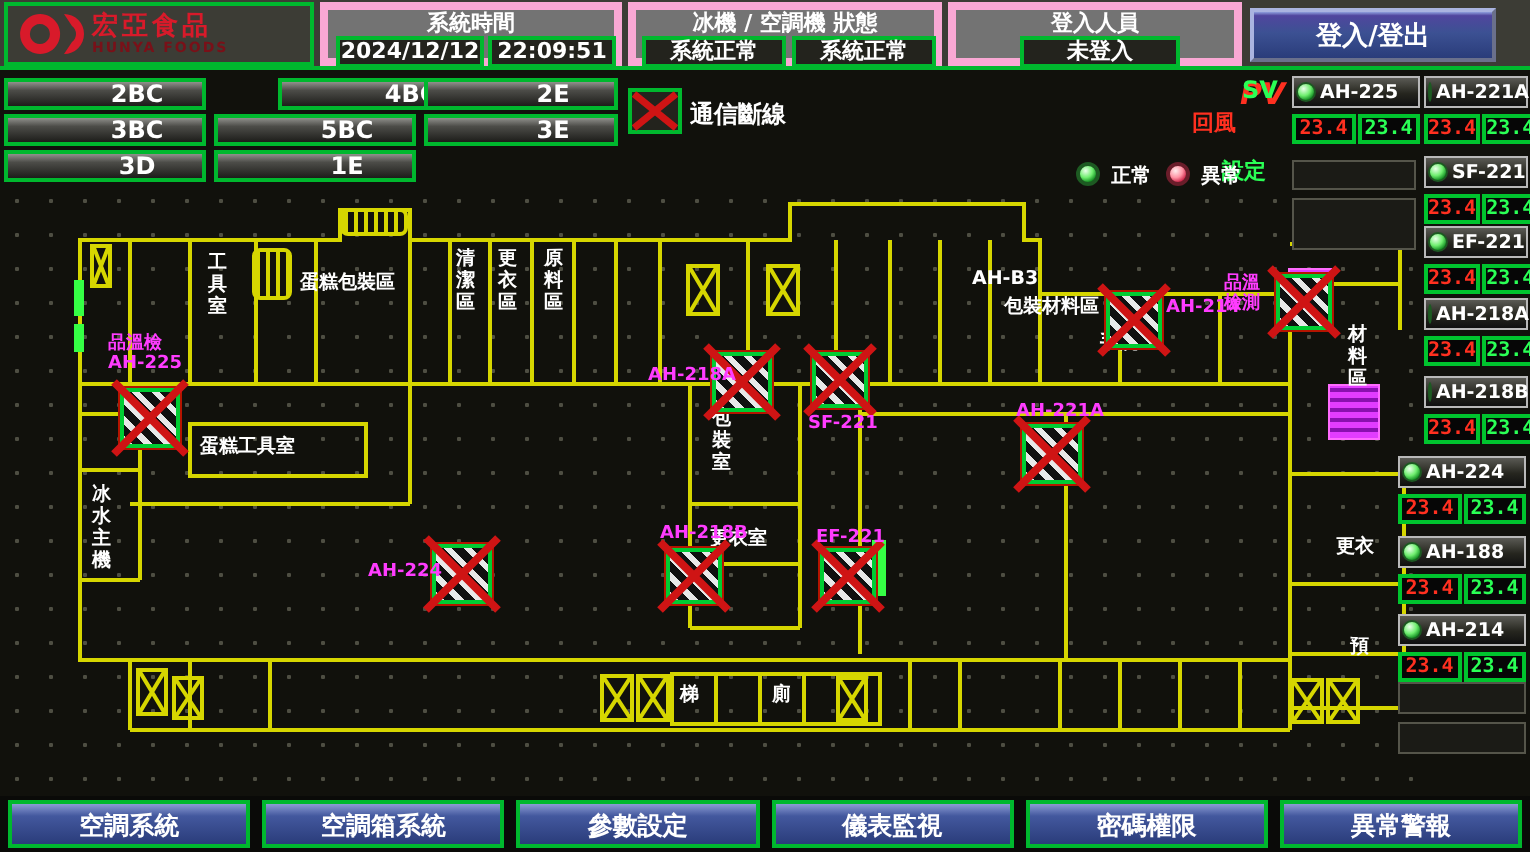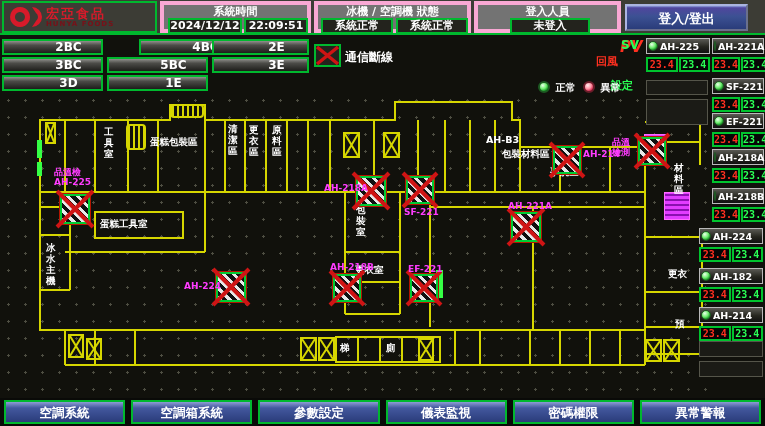--- a/index.html
+++ b/index.html
@@ -357,21 +357,21 @@
           <span>AH-224</span>
         </div>
         <div class="uvals" style="top: 19px; width: 64px;">
           <div class="vb pv">23.4</div>
           <div class="vb sv">23.4</div>
         </div>
       </div>
       <div class="ucard" style="left: 699px; top: 268px; width: 64px;">
         <div class="uname">
           <div class="led led-g"></div>
-          <span>AH-182</span>
+          <span>AH-188</span>
         </div>
         <div class="uvals" style="top: 19px; width: 64px;">
           <div class="vb pv">23.4</div>
           <div class="vb sv">23.4</div>
         </div>
       </div>
       <div class="ucard" style="left: 699px; top: 307px; width: 64px;">
         <div class="uname">
           <div class="led led-g"></div>
           <span>AH-214</span>

